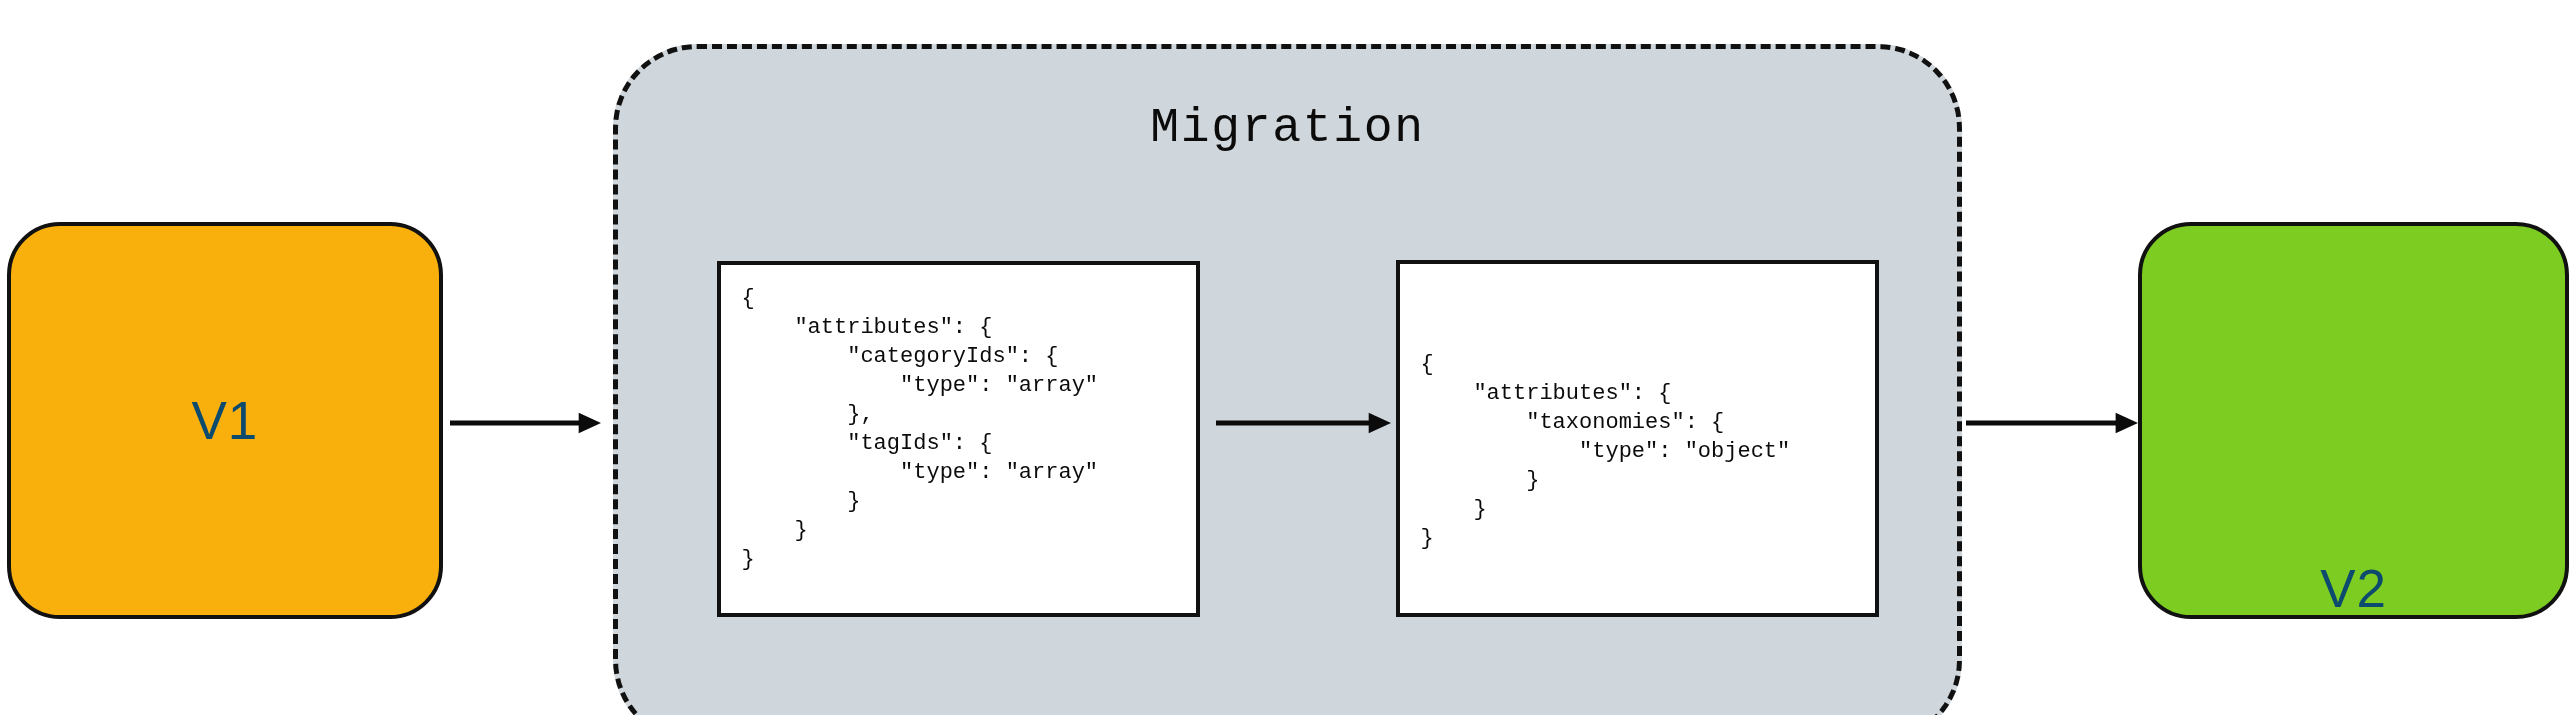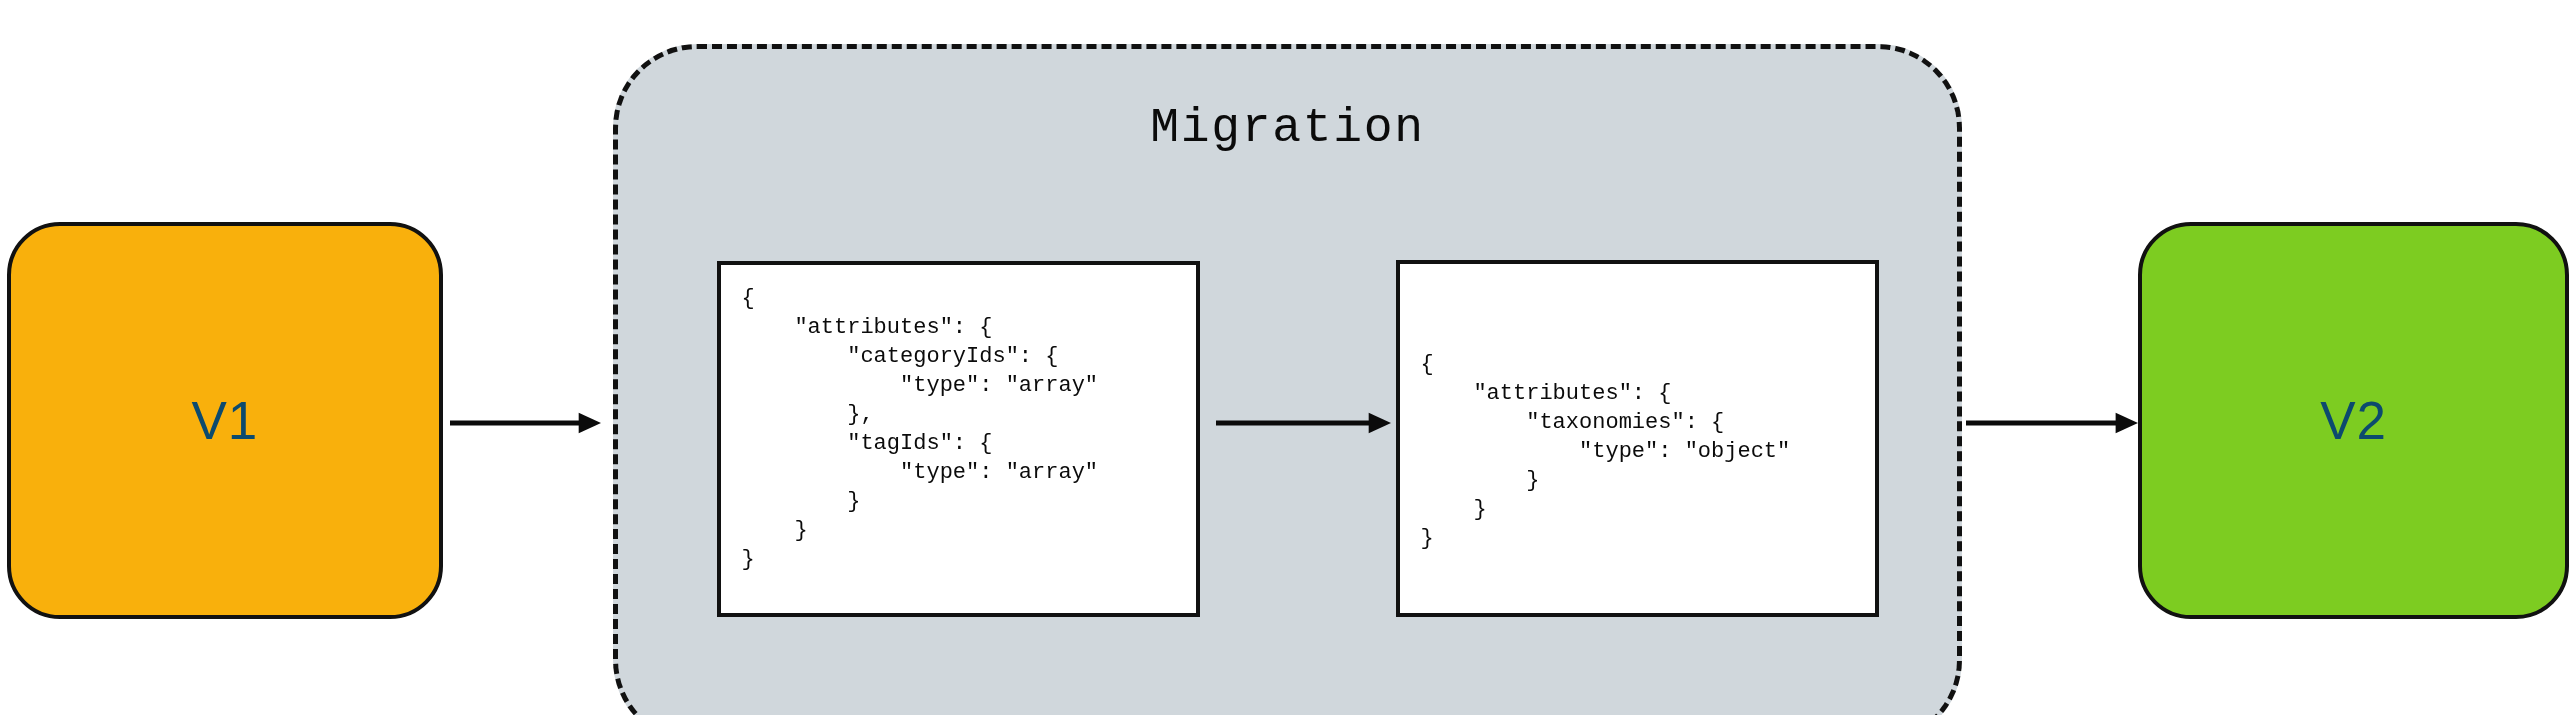--- a/index.html
+++ b/index.html
@@ -134,21 +134,21 @@
 <div id="canvas">
 
   <div id="migration-container" style="background: rgb(208, 215, 220); border-color: rgb(17, 17, 17); border-style: dashed;">
     <div id="migration-title">Migration</div>
   </div>
 
   <div class="version-node" id="node-v1" style="background: rgb(249, 176, 12); border-color: rgb(17, 17, 17);">
     <span class="version-label">V1</span>
   </div>
 
-  <div class="version-node" id="node-v2" style="background: rgb(125, 204, 33); border-color: rgb(17, 17, 17);">
+  <div class="version-node" id="node-v2" style="background: rgb(125, 204, 33); border-color: rgb(17, 17, 17); align-items: flex-end;">
     <span class="version-label">V2</span>
   </div>
 
   <div class="schema-box" id="schema-box-source">
     <pre class="schema-code">{
     "attributes": {
         "categoryIds": {
             "type": "array"
         },
         "tagIds": {

